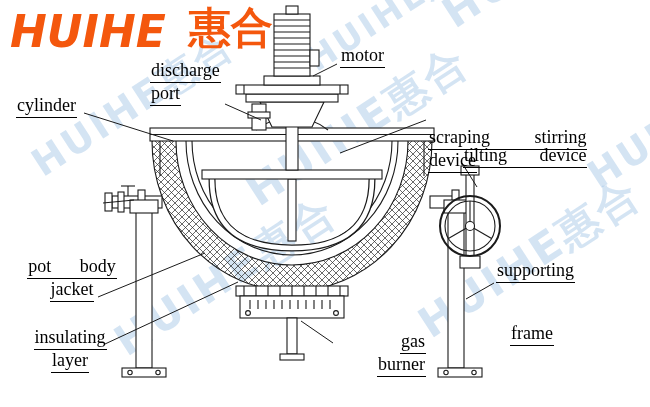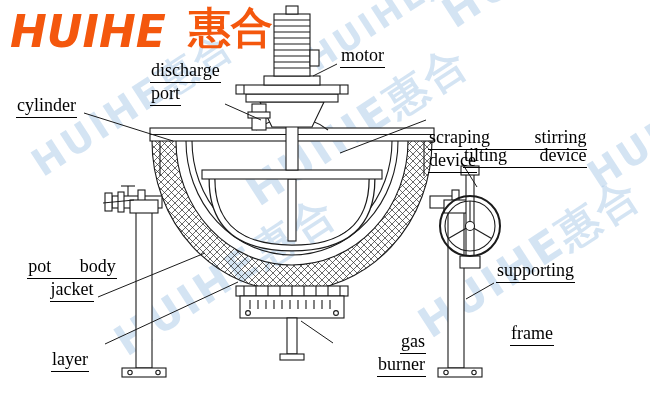--- a/index.html
+++ b/index.html
@@ -206,20 +206,20 @@
   <span class="ln ln1">pot body</span><br>
   <span class="ln">jacket</span>
 </div>
 
 <div class="label lbl-supporting">
   <span class="ln">supporting</span><br>
   <span class="ln ind">frame</span>
 </div>
 
 <div class="label lbl-insulating">
-  <br>
+  <span class="ln">insulating</span><br>
   <span class="ln">layer</span>
 </div>
 
 <div class="label lbl-gas">
   <span class="ln">gas</span><br>
   <span class="ln">burner</span>
 </div>
 
 </body></html>

